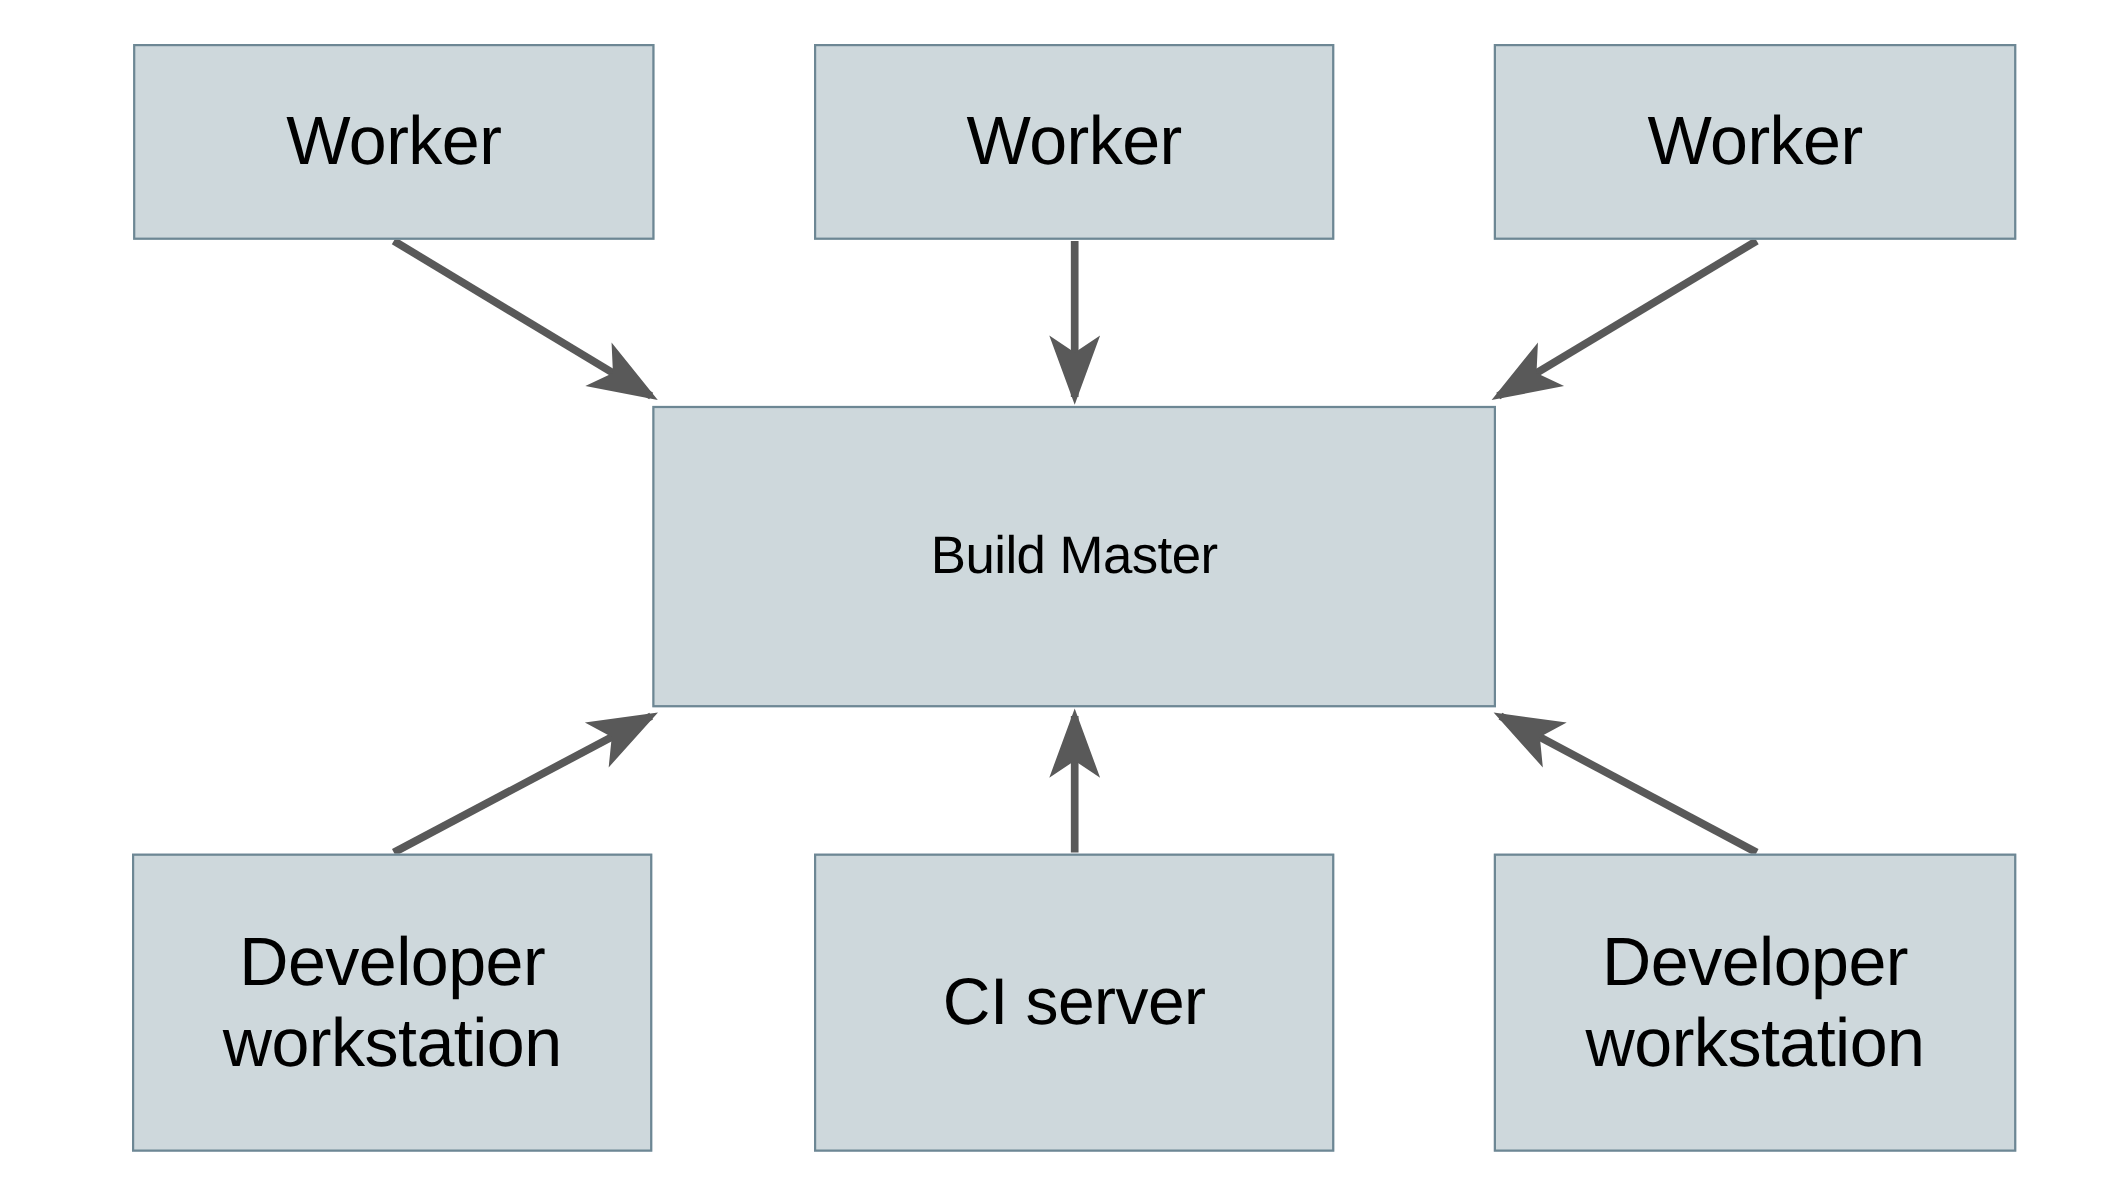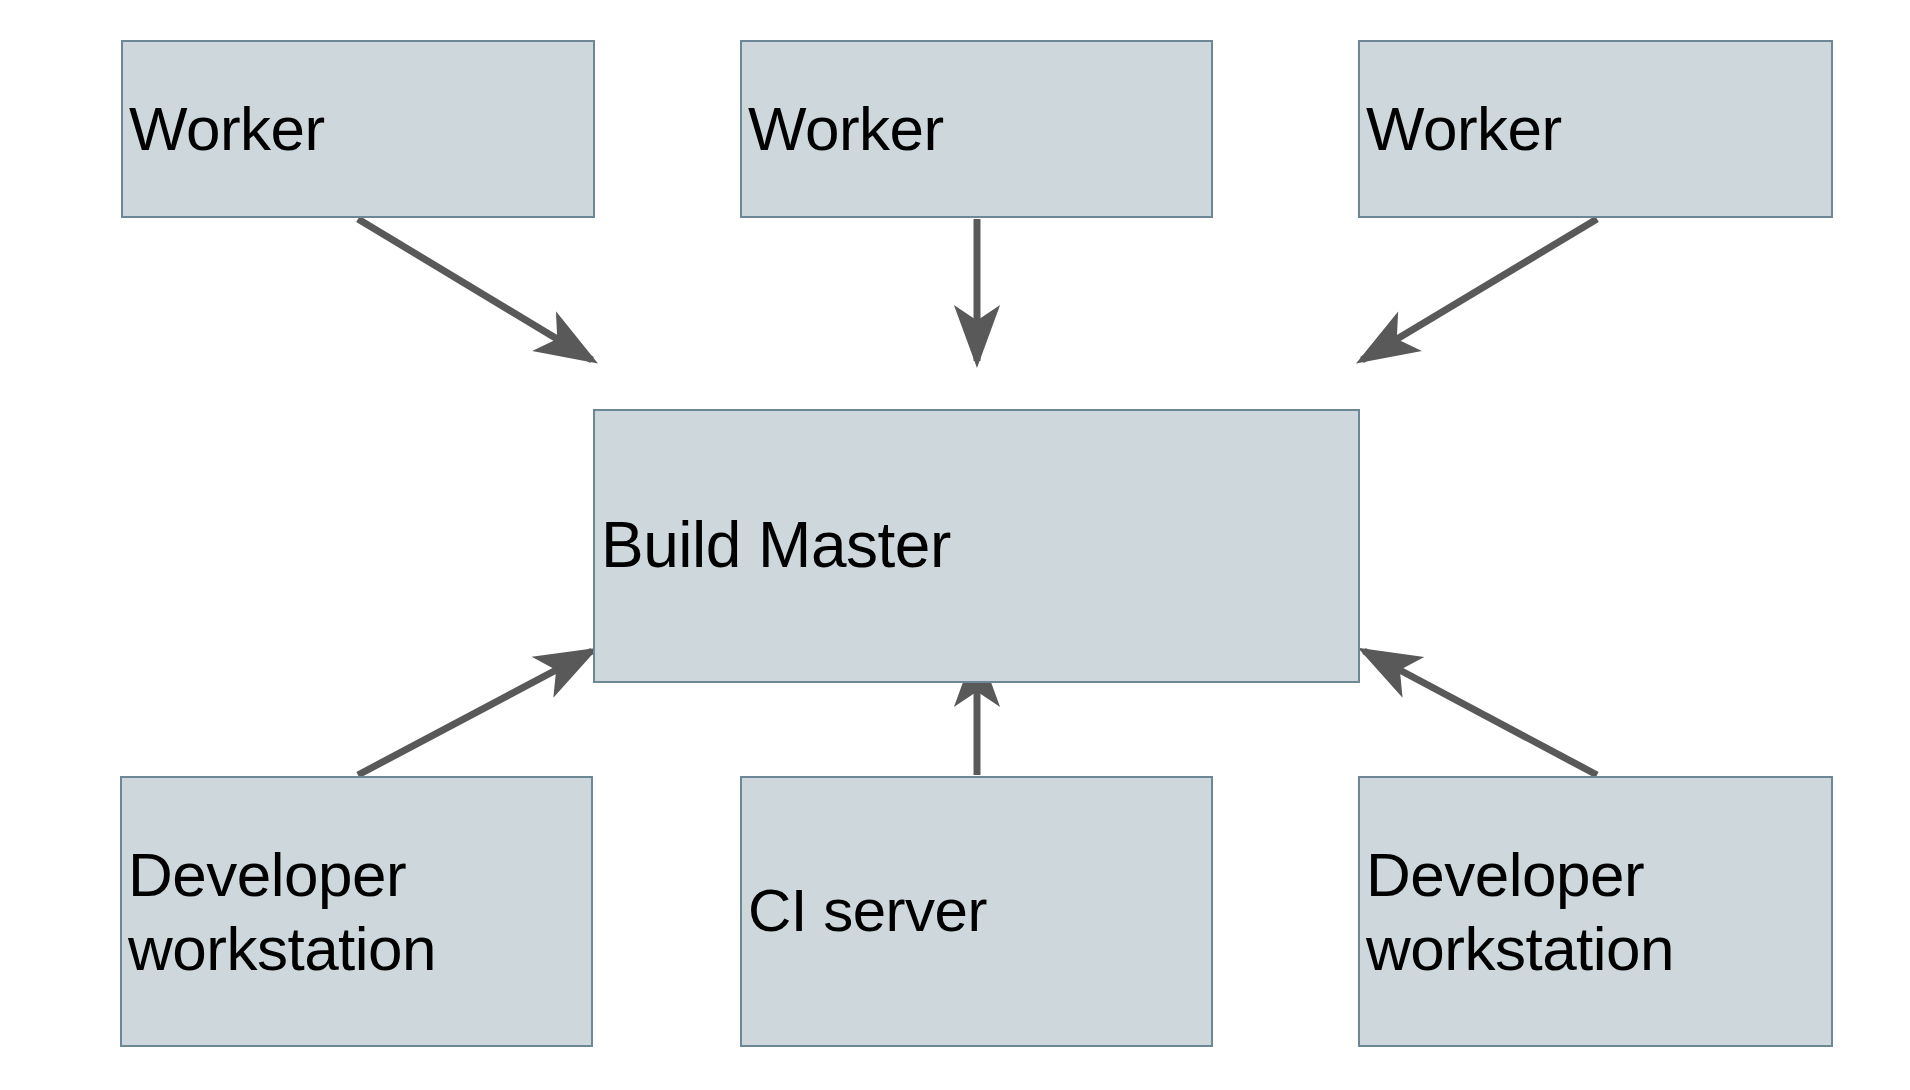--- a/index.html
+++ b/index.html
@@ -24,40 +24,41 @@
     width: 1910px;
     height: 1090px;
     pointer-events: none;
   }
   .node {
     position: absolute;
     box-sizing: border-box;
     display: flex;
     align-items: center;
     justify-content: center;
+    text-align: center;
     background: #ced8dc;
     border: 2px solid #6d8794;
     color: #000000;
     font-family: "Liberation Sans", sans-serif;
     font-weight: 400;
     line-height: 1.18;
     letter-spacing: -0.5px;
     white-space: pre-line;
   }
   .node-label {
     display: block;
     width: 100%;
     padding: 0 6px;
     box-sizing: border-box;
   }
   
   #node-worker-1 { left: 121px;  top: 40px;  width: 474px; height: 178px; font-size: 62px; }
   #node-worker-2 { left: 740px;  top: 40px;  width: 473px; height: 178px; font-size: 62px; }
   #node-worker-3 { left: 1358px; top: 40px;  width: 475px; height: 178px; font-size: 62px; }
-  #node-build-master { left: 593px; top: 369px; width: 767px; height: 274px; font-size: 64px; margin-top: 40px; }
+  #node-build-master { left: 593px; top: 369px; width: 767px; height: 274px; font-size: 48px; }
   #node-dev-ws-left  { left: 120px;  top: 776px; width: 473px; height: 271px; font-size: 62px; }
   #node-ci-server    { left: 740px;  top: 776px; width: 473px; height: 271px; font-size: 60px; }
   #node-dev-ws-right { left: 1358px; top: 776px; width: 475px; height: 271px; font-size: 62px; }
 </style>
 </head>
 <body>
 
 <div id="canvas">
 
   <svg id="edges" viewBox="0 0 1910 1090" width="1910" height="1090" xmlns="http://www.w3.org/2000/svg">

